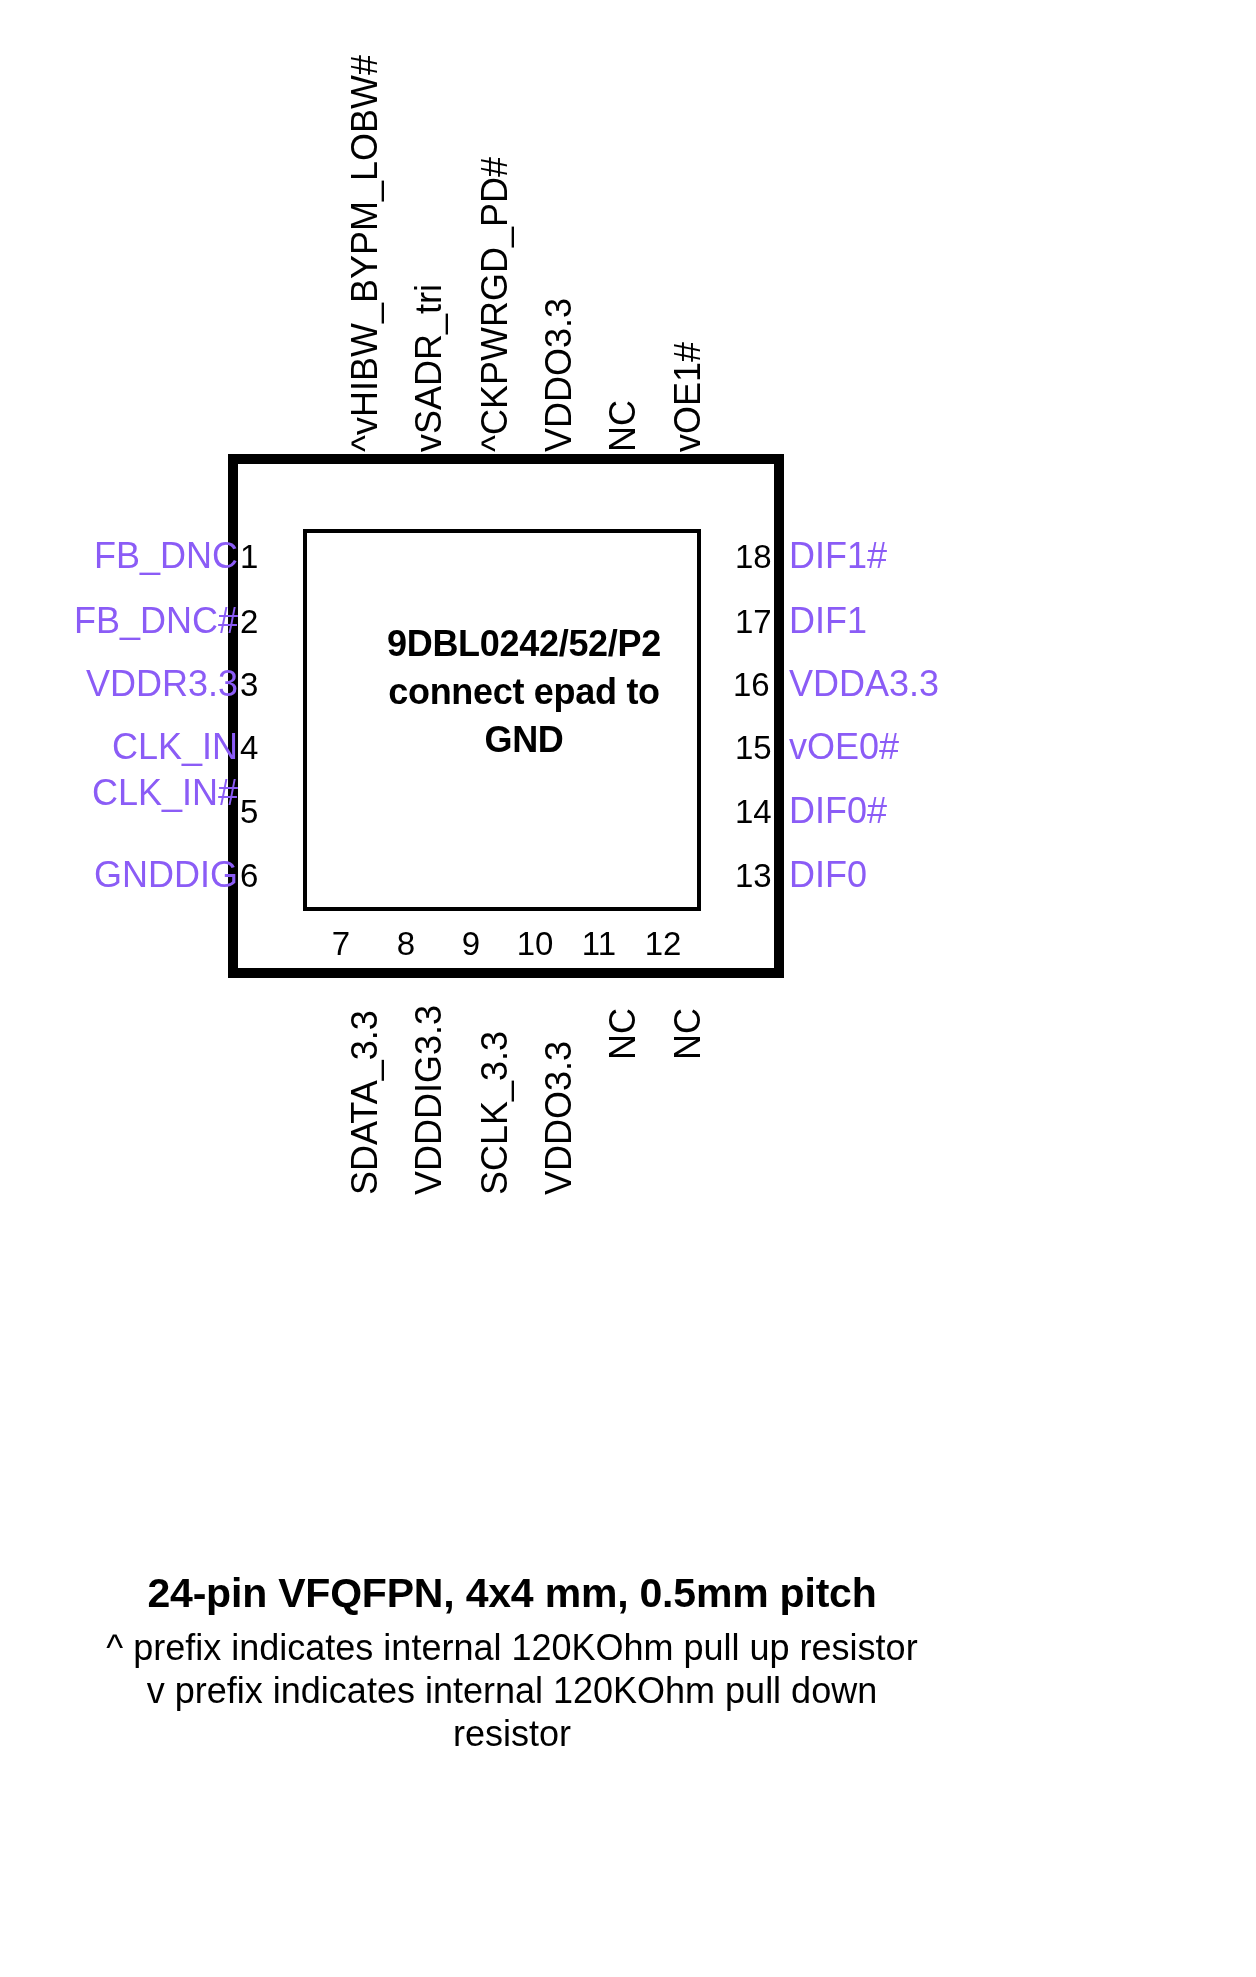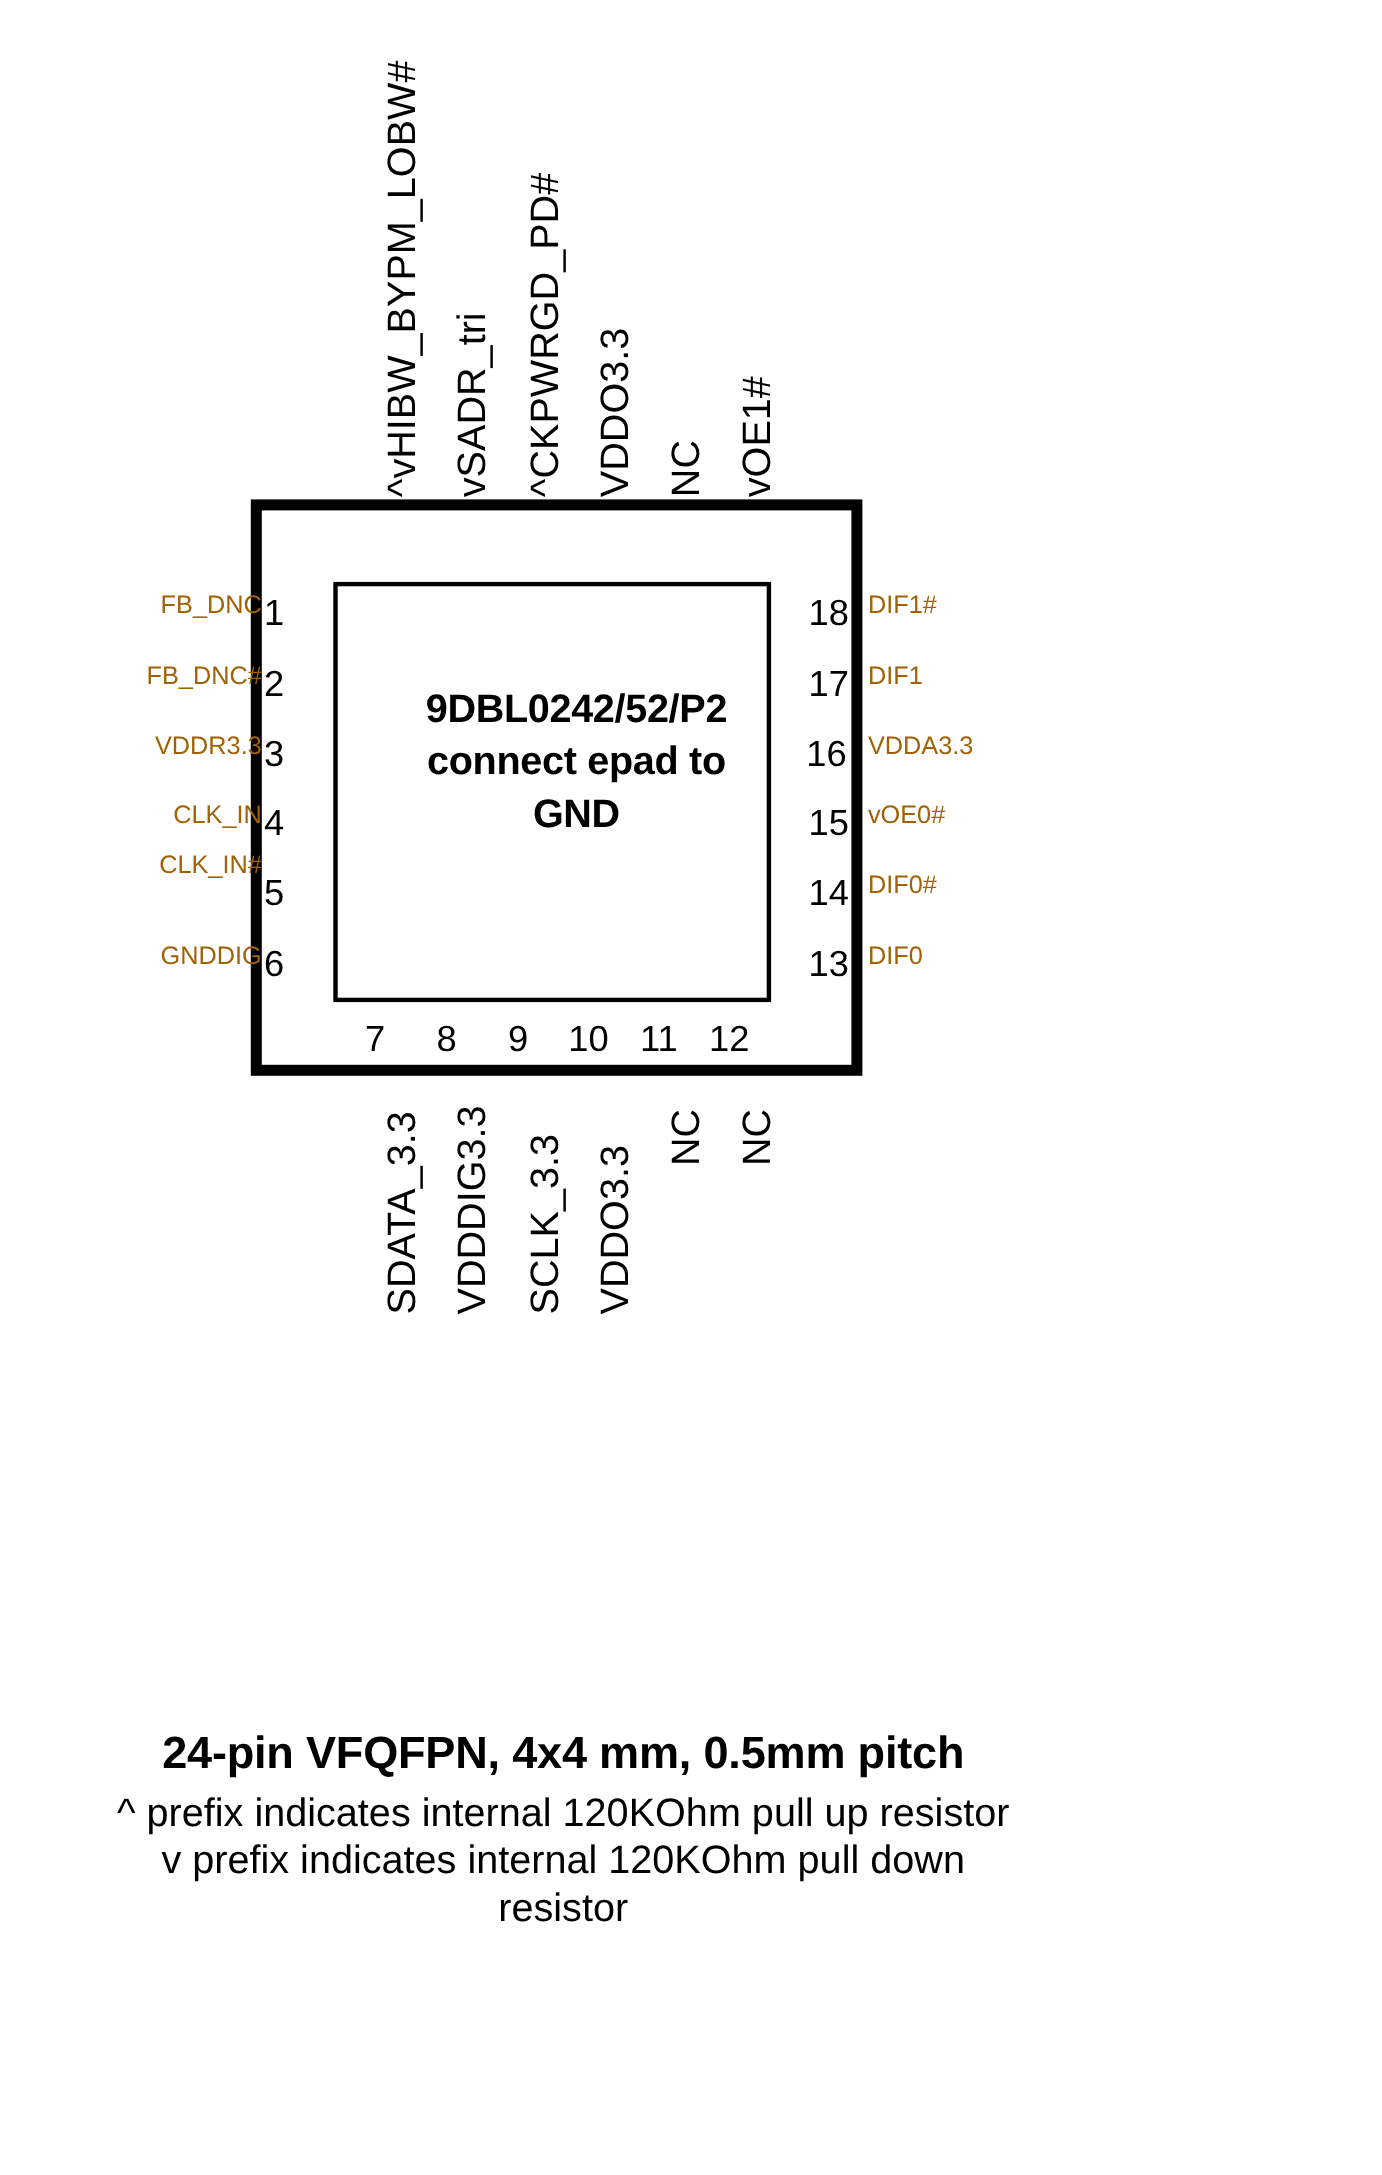--- a/index.html
+++ b/index.html
@@ -66,24 +66,24 @@
   .pinnum.top, .pinnum.bottom {
     width: 60px;
     text-align: center;
   }
   .pinnum.left  { width: 30px; text-align: left; }
   .pinnum.right { width: 34px; text-align: left; }
 
   
   .sidelabel {
     position: absolute;
-    font-size: 23px;
+    font-size: 36px;
     line-height: 1;
     white-space: nowrap;
-    color: #a16207;
+    color: #8b5cf6;
   }
   .sidelabel.left  { text-align: right; right: 1018px; }
   .sidelabel.right { text-align: left;  left: 789px; }
 
   
   .vlabel {
     position: absolute;
     font-size: 36px;
     line-height: 1;
     white-space: nowrap;

